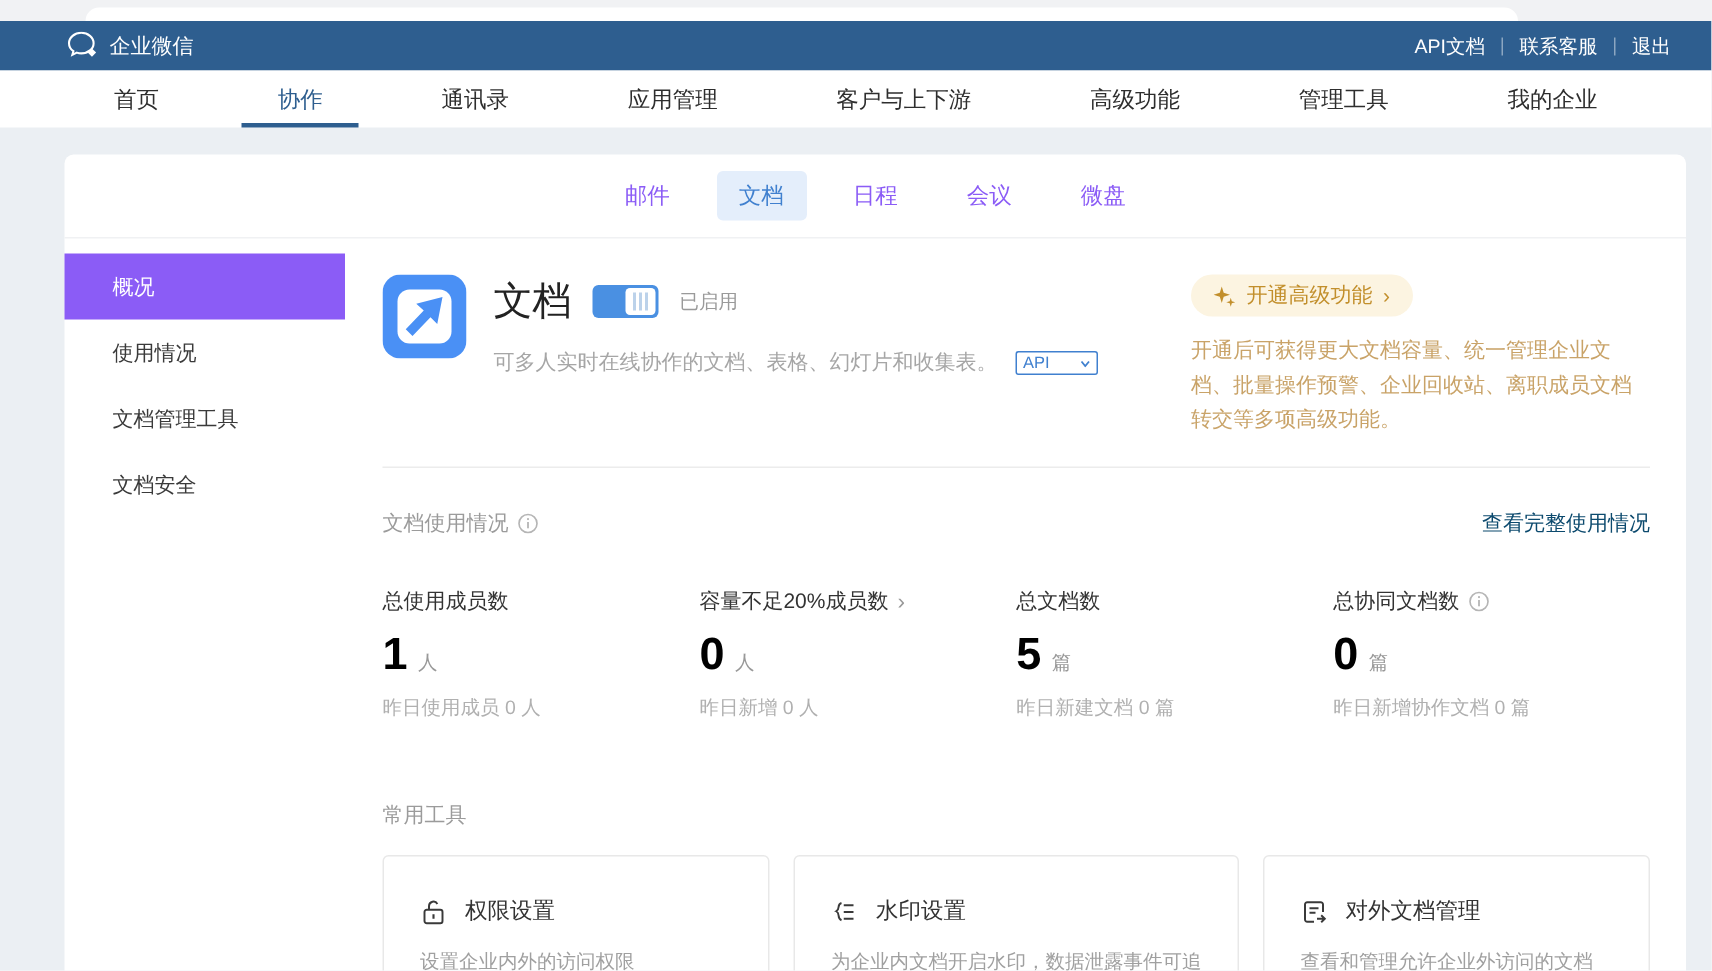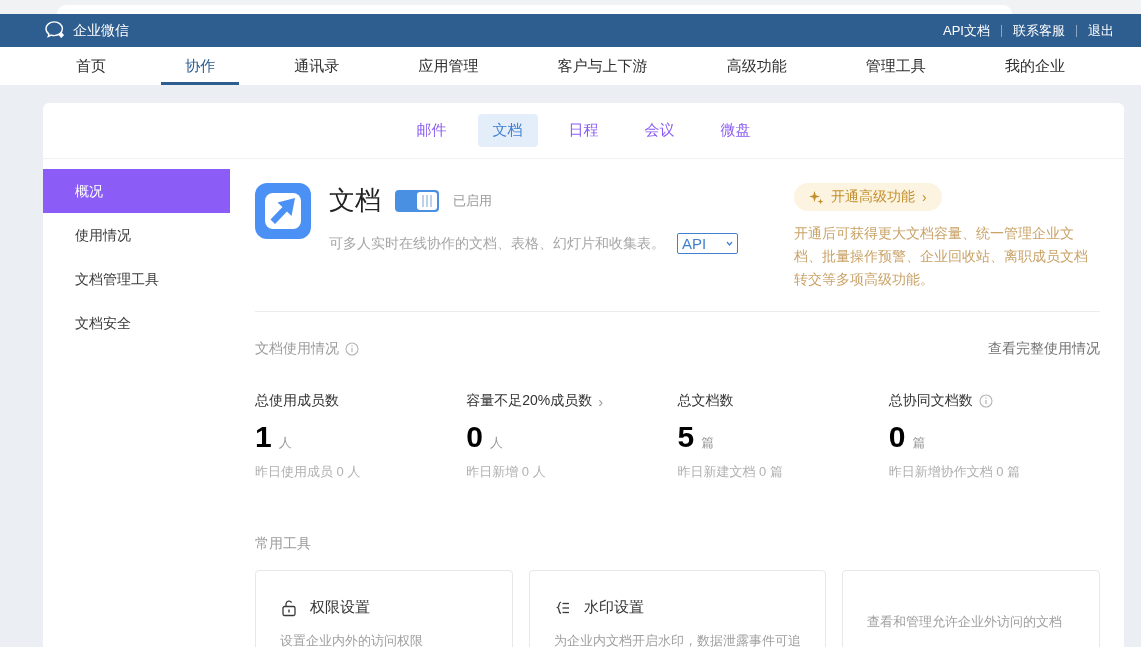--- a/index.html
+++ b/index.html
@@ -54,36 +54,36 @@
   .app-title { font-size:26px; color:#222; font-weight:400; }
   .toggle { width:44px; height:22px; background:#4a90e2; border-radius:4px;
     position:relative; cursor:pointer; }
   .toggle-handle { position:absolute; right:2px; top:2px; bottom:2px; width:20px;
     background:#fff; border-radius:3px; display:flex; align-items:center;
     justify-content:center; gap:2px; }
   .toggle-handle i { width:2px; height:12px; background:#bcd2ea; }
   .app-status { font-size:13px; color:#9a9a9a; }
   .desc-row { margin-top:15px; display:flex; align-items:center; gap:12px;
     font-size:14px; color:#a6a6a6; }
-  .api-chip { border:1px solid #4080cf; color:#4080cf; font-size:15px;
+  .api-chip { border:1px solid #4080cf; color:#4080cf; font-size:11px;
     padding:1px 4px; border-radius:2px; display:inline-flex; align-items:center;
     gap:20px; cursor:pointer; }
 
   
   .promo { width:306px; flex-shrink:0; }
   .promo-btn { display:inline-flex; align-items:center; gap:7px; background:#fcf4e1;
     border-radius:14px; padding:5px 15px; color:#c28f2c; font-size:14px; cursor:pointer; }
   .promo-text { margin-top:11px; font-size:14px; color:#c9a368; line-height:1.65; }
 
   .divider { height:1px; background:#ececec; margin-top:20px; }
 
   
   .usage-head { margin-top:28px; display:flex; justify-content:space-between; align-items:center; }
   .section-title { font-size:14px; color:#9b9b9b; display:flex; align-items:center; gap:6px; }
-  .usage-link { font-size:14px; color:#737373; cursor:pointer; }
+  .usage-link { font-size:14px; color:#0c4a6e; cursor:pointer; }
   .stats { display:grid; grid-template-columns:repeat(4,1fr); margin-top:34px; }
   .stat-label { font-size:14px; color:#333; display:flex; align-items:center; gap:6px; }
   .stat-arrow { color:#999; font-size:15px; }
   .stat-value-row { margin-top:10px; display:flex; align-items:baseline; gap:7px; }
   .stat-value { font-size:30px; font-weight:700; color:#000; }
   .stat-unit { font-size:13px; color:#999; }
   .stat-sub { margin-top:9px; font-size:13px; color:#b0b0b0; }
 
   
   .tools-title { margin-top:54px; }
@@ -294,20 +294,31 @@
                   <path d="M8.5 4.5 H15"></path>
                     <path d="M8.5 9 H15"></path>
                     <path d="M8.5 13.5 H15"></path>
                 </svg>
               </span>
               <span>水印设置</span>
             </div>
             <div class="tool-desc">为企业内文档开启水印，数据泄露事件可追</div>
           </div>
           <div class="tool-card">
+            <div class="tool-head">
+              <span>
+                <svg width="18" height="18" viewBox="0 0 18 18" fill="none" stroke="#3a3a3a" stroke-width="1.3">
+                  <path d="M15 9 V4 a1.5 1.5 0 0 0 -1.5 -1.5 h-9 A1.5 1.5 0 0 0 3 4 v10 a1.5 1.5 0 0 0 1.5 1.5 H9"></path>
+                  <path d="M6 6.5 H12"></path>
+                    <path d="M6 9.5 H10"></path>
+                  <path d="M11 13.5 H16 M13.8 11.2 L16.2 13.5 L13.8 15.8"></path>
+                </svg>
+              </span>
+              <span>对外文档管理</span>
+            </div>
             <div class="tool-desc">查看和管理允许企业外访问的文档</div>
           </div>
         </div>
 
       </div>
     </div>
   </div>
 </div>
 
 </body></html>

